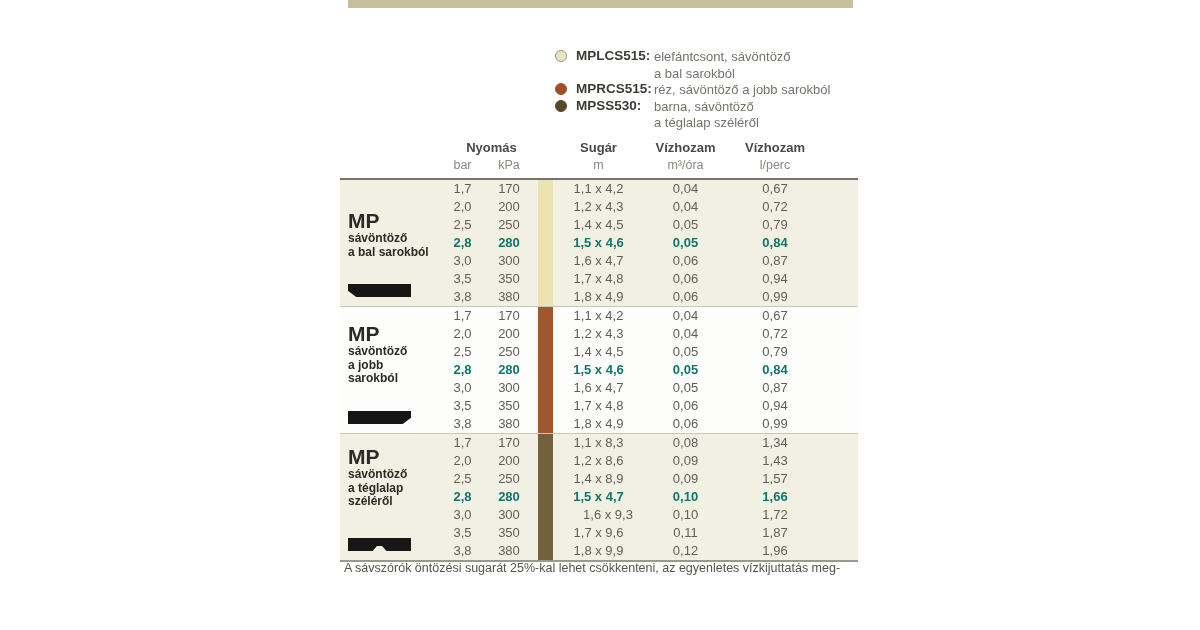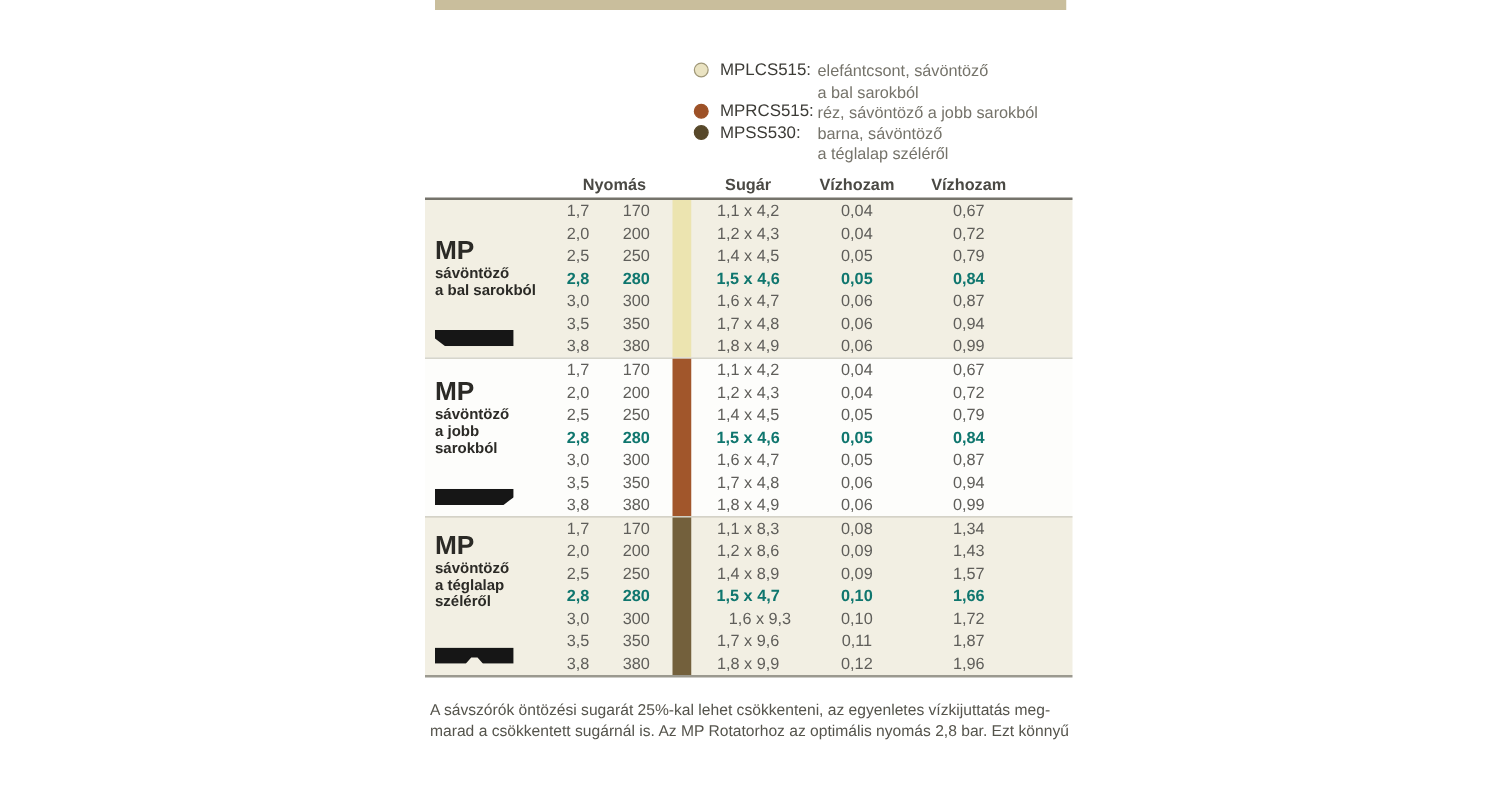--- a/index.html
+++ b/index.html
@@ -9,21 +9,21 @@
 
   .top-band{position:absolute;left:8px;top:0;width:505px;height:8px;background:#c9be9c;}
   .title-bar{position:absolute;left:0;top:13px;width:518px;height:29px;background:#edeae2;
              display:flex;align-items:center;}
   .title-bar span{padding-left:9px;font-size:15px;font-weight:bold;color:#4a4944;letter-spacing:.3px;}
 
   .legend{position:absolute;left:0;top:48px;width:518px;}
   .legend-line{position:relative;height:16.5px;font-size:13px;color:#75736a;}
   .legend-dot{position:absolute;left:215px;top:2px;width:12px;height:12px;border-radius:50%;
               box-sizing:border-box;}
-  .legend-code{position:absolute;left:236px;top:0;font-size:13.5px;font-weight:normal;color:#3c3b36;}
+  .legend-code{position:absolute;left:236px;top:0;font-size:13.5px;font-weight:bold;color:#3c3b36;}
   .legend-desc{position:absolute;left:314px;top:1px;white-space:nowrap;}
 
   .table{position:absolute;left:0;top:140px;width:518px;}
   .hdr-grid{display:grid;grid-template-columns:105px 35px 58px 15px 91px 83px 96px 1fr;}
   .hdr-group{height:18px;text-align:center;font-size:13px;font-weight:bold;color:#4a4944;}
   .hdr-unit{height:20px;text-align:center;font-size:12.5px;color:#8a887e;}
 
   .sections{border-top:2px solid #75736b;}
   .section{display:grid;grid-template-columns:105px 35px 58px 15px 91px 83px 96px 1fr;
            grid-auto-rows:18px;position:relative;}
@@ -78,20 +78,27 @@
           <span class="legend-desc">a téglalap széléről</span>
         </div>
       </div>
 
     <div class="table">
       <div class="hdr-grid" id="hdrGroups">
           <div class="hdr-group" style="grid-column: 2 / span 2;">Nyomás</div>
           <div class="hdr-group" style="grid-column: 5 / span 1;">Sugár</div>
           <div class="hdr-group" style="grid-column: 6 / span 1;">Vízhozam</div>
           <div class="hdr-group" style="grid-column: 7 / span 1;">Vízhozam</div>
+        </div>
+      <div class="hdr-grid" id="hdrUnits">
+          <div class="hdr-unit" style="grid-column: 2;">bar</div>
+          <div class="hdr-unit" style="grid-column: 3;">kPa</div>
+          <div class="hdr-unit" style="grid-column: 5;">m</div>
+          <div class="hdr-unit" style="grid-column: 6;">m³/óra</div>
+          <div class="hdr-unit" style="grid-column: 7;">l/perc</div>
         </div>
       <div class="sections" id="sections">
           <div class="section" style="background: rgb(242, 239, 227);">
             <div class="label-cell" style="padding-top: 30px;">
               <div class="label-mp">MP</div>
               <div class="label-sub">sávöntöző</div>
               <div class="label-sub">a bal sarokból</div>
               <div class="pattern-icon icon-strip-left-corner"></div>
             </div>
             <div class="stripe-cell" style="background: rgb(236, 228, 176);"></div>
@@ -220,18 +227,17 @@
             <div class="num" style="grid-area: 7 / 5;">1,8 x 9,9</div>
             <div class="num" style="grid-area: 7 / 6;">0,12</div>
             <div class="num" style="grid-area: 7 / 7;">1,96</div>
           </div>
         </div>
     </div>
 
     <div class="notes">
       <div id="notesLines">
           <div class="notes-line">A sávszórók öntözési sugarát 25%-kal lehet csökkenteni, az egyenletes vízkijuttatás meg-</div>
-          <div class="notes-line">marad a csökkentett sugárnál is.  Az MP Rotatorhoz az optimális nyomás 2,8 bar. Ezt könnyű</div>
         </div>
     </div>
 
   </div>
 </div>
 
 </body></html>

